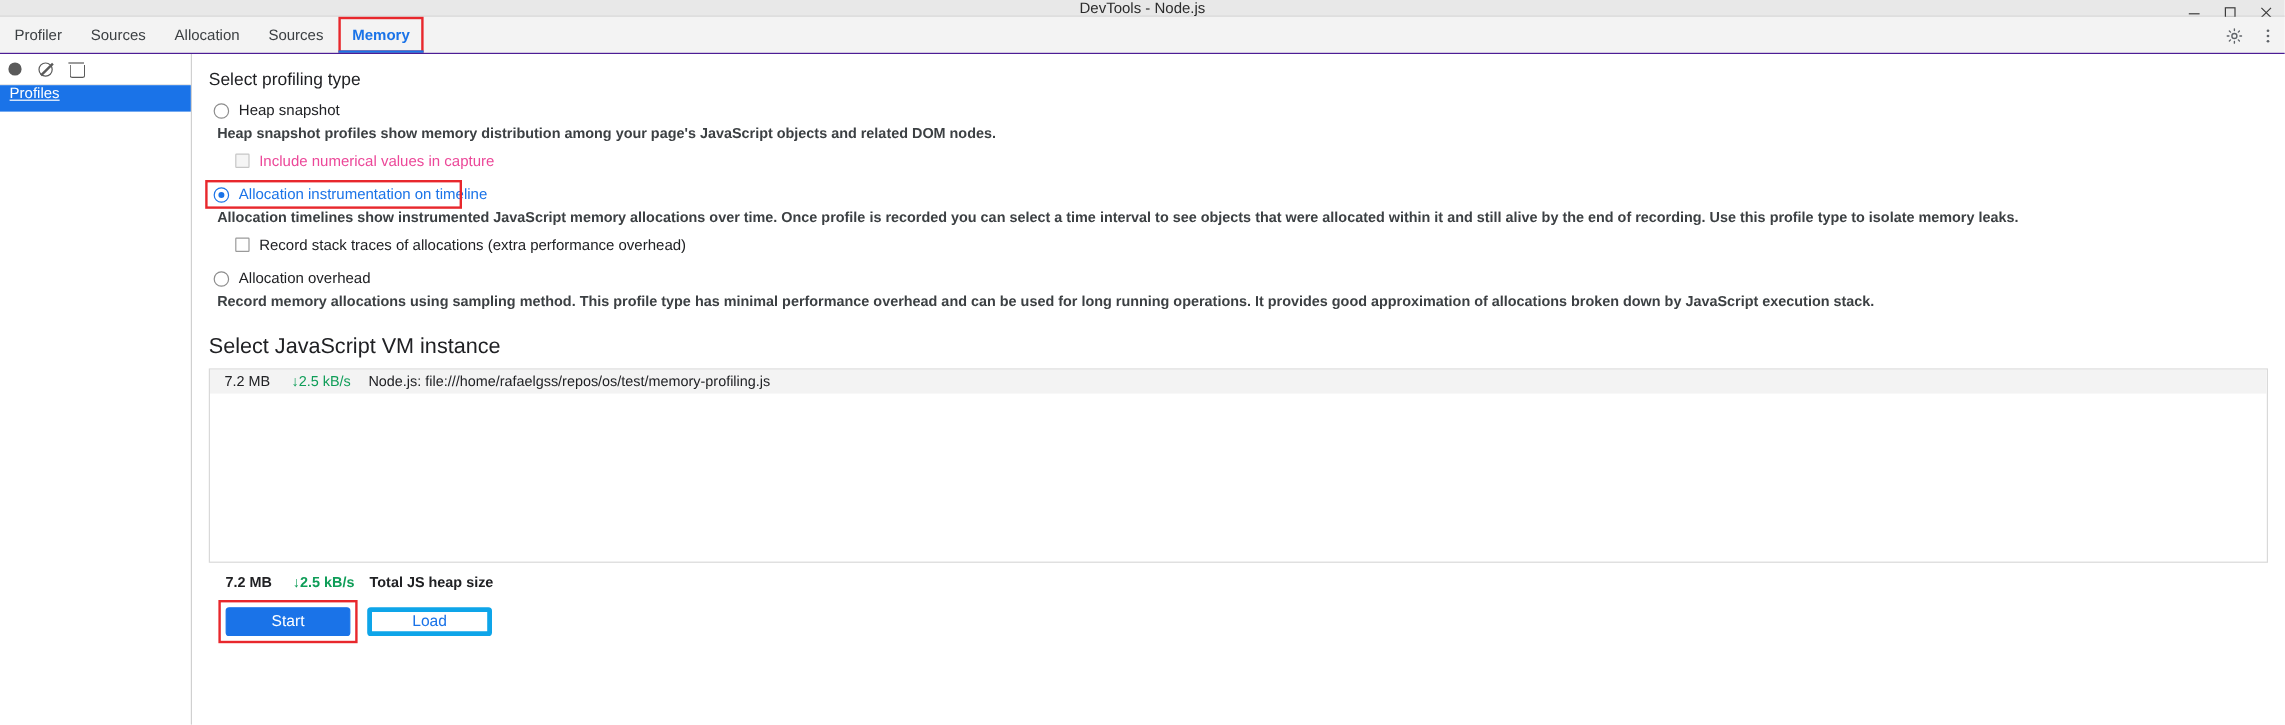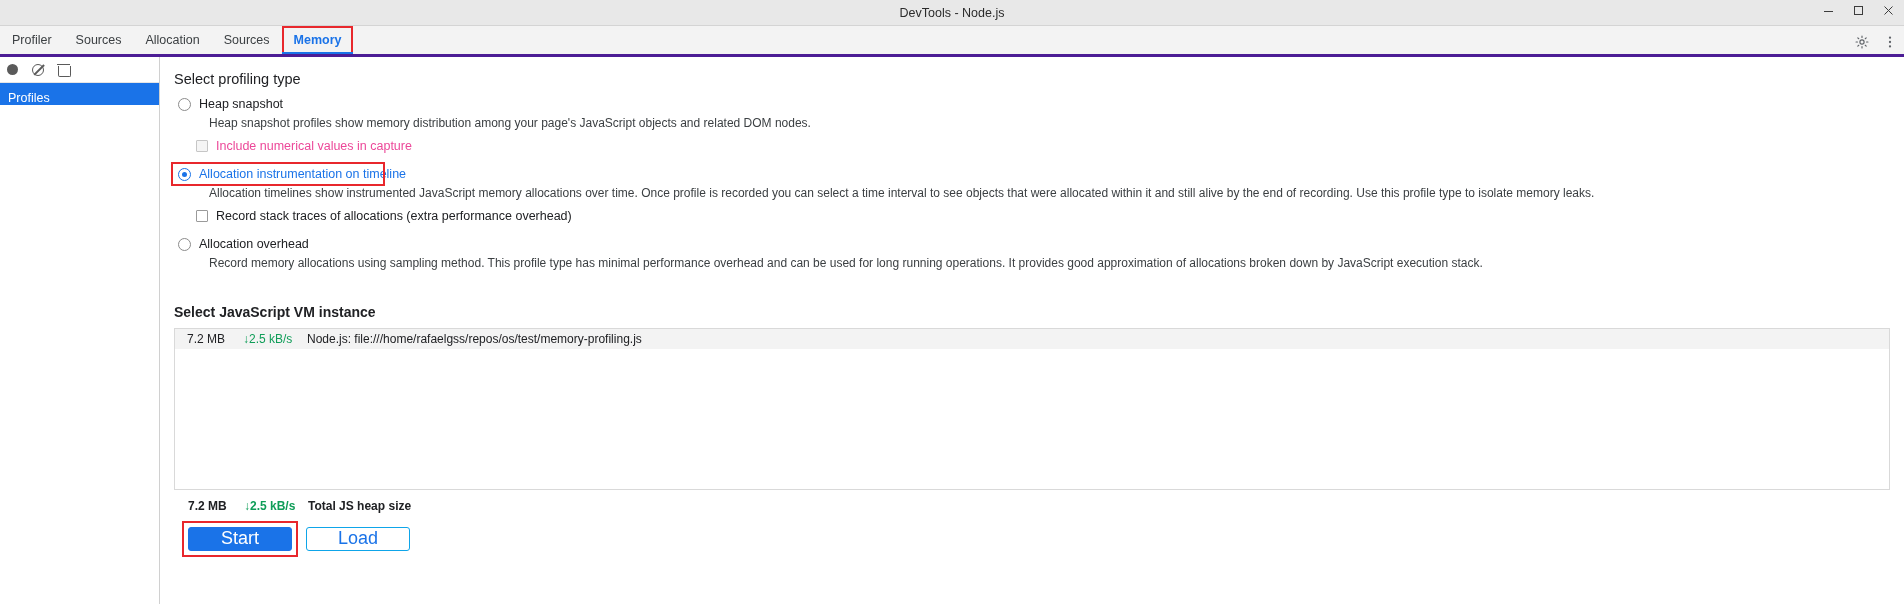--- a/index.html
+++ b/index.html
@@ -16,21 +16,21 @@
     width: 1904px;
     height: 604px;
     position: relative;
     display: flex;
     flex-direction: column;
     background: #ffffff;
   }
 
   
   .titlebar {
-    height: 26px;
+    height: 14px;
     background: #e8e8e8;
     border-bottom: 1px solid #d4d4d4;
     display: flex;
     align-items: center;
     justify-content: center;
     position: relative;
     flex: none;
   }
   .titlebar .title {
     font-size: 12.5px;
@@ -46,21 +46,21 @@
     gap: 14px;
     color: #3c3c3c;
     font-size: 12px;
   }
   .win-controls span { line-height: 1; cursor: default; }
 
   
   .tabbar {
     height: 31px;
     background: #f3f3f3;
-    border-bottom: 3px solid #4c1d95;
+    border-bottom: 1px solid #4c1d95;
     display: flex;
     align-items: stretch;
     position: relative;
     flex: none;
   }
   .tab {
     display: flex;
     align-items: center;
     padding: 0 12px;
     font-size: 12.5px;
@@ -164,25 +164,26 @@
   .trash::after {
     content: "";
     position: absolute;
     top: 0; left: -1px;
     width: 13px; height: 1.5px;
     background: #5a5a5a;
   }
   .sidebar-item {
     height: 22px;
     display: flex;
-    align-items: flex-end;
+    align-items: flex-start;
     padding: 0 8px;
     font-size: 12.5px;
     color: #202124;
     cursor: default;
+    text-decoration: underline;
   }
   .sidebar-item.selected {
     background: #1a73e8;
     color: #ffffff;
   }
 
   
   .main {
     flex: 1;
     min-width: 0;
@@ -231,23 +232,24 @@
   .radio-highlight {
     position: absolute;
     left: -7px; top: -5px;
     right: -6px; bottom: -5px;
     border: 2px solid #e8272c;
     pointer-events: none;
   }
   .desc {
     font-size: 12px;
     color: #3c4043;
-    margin: 4px 0 0 35px;
+    margin: 4px 0 0 7px;
     line-height: 1.35;
     max-width: 1700px;
+    font-weight: bold;
   }
   .checkbox-row {
     display: flex;
     align-items: center;
     gap: 8px;
     margin: 8px 0 0 22px;
   }
   .checkbox {
     width: 12px; height: 12px;
     border: 1px solid #9a9a9a;
@@ -256,24 +258,24 @@
     border-radius: 1px;
   }
   .checkbox.disabled { border-color: #c6c6c6; background: #f5f5f5; }
   .checkbox-label { font-size: 12.5px; color: #202124; }
   .checkbox-label.disabled { color: #ec4899; }
 
   .group { margin-bottom: 14px; }
 
   
   .vm-section-title {
-    font-size: 14px;
+    font-size: 18px;
     color: #202124;
-    margin: 32px 0 8px 0;
-    font-weight: 700;
+    margin: 18px 0 8px 0;
+    font-weight: 400;
   }
   .vm-list {
     border: 1px solid #d9d9d9;
     background: #ffffff;
     height: 162px;
     margin-right: 14px;
     overflow: hidden;
   }
   .vm-row {
     height: 20px;
@@ -306,36 +308,36 @@
     display: flex;
     align-items: center;
     gap: 14px;
     margin: 14px 0 0 14px;
     position: relative;
   }
   .btn {
     height: 24px;
     min-width: 104px;
     border-radius: 3px;
-    font-size: 18px;
+    font-size: 13px;
     display: inline-flex;
     align-items: center;
     justify-content: center;
     cursor: default;
     padding: 0 14px;
   }
   .btn.primary {
     background: #1a73e8;
     color: #ffffff;
     border: 1px solid #1a73e8;
   }
   .btn.secondary {
     background: #ffffff;
     color: #1a73e8;
-    border: 1px solid #0ea5e9;
+    border: 4px solid #0ea5e9;
   }
   .btn-highlight-wrap {
     position: relative;
     display: inline-flex;
   }
   .btn-highlight-wrap::after {
     content: "";
     position: absolute;
     left: -6px; top: -6px; right: -6px; bottom: -6px;
     border: 2px solid #e8272c;

